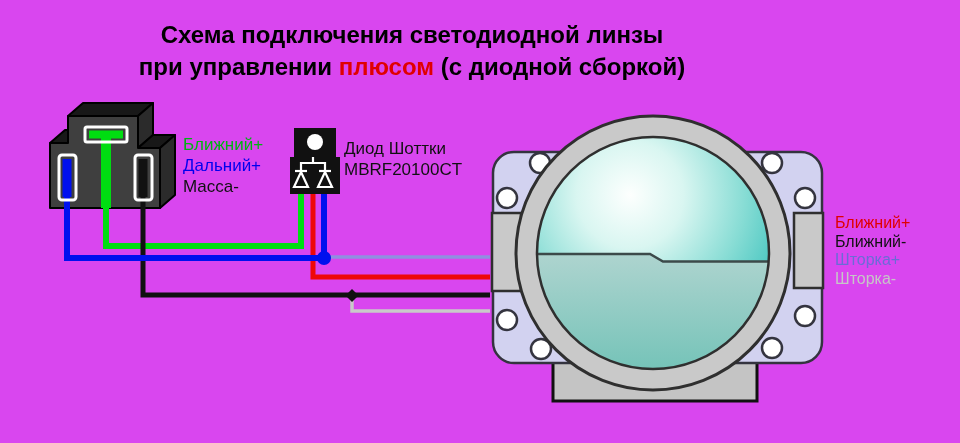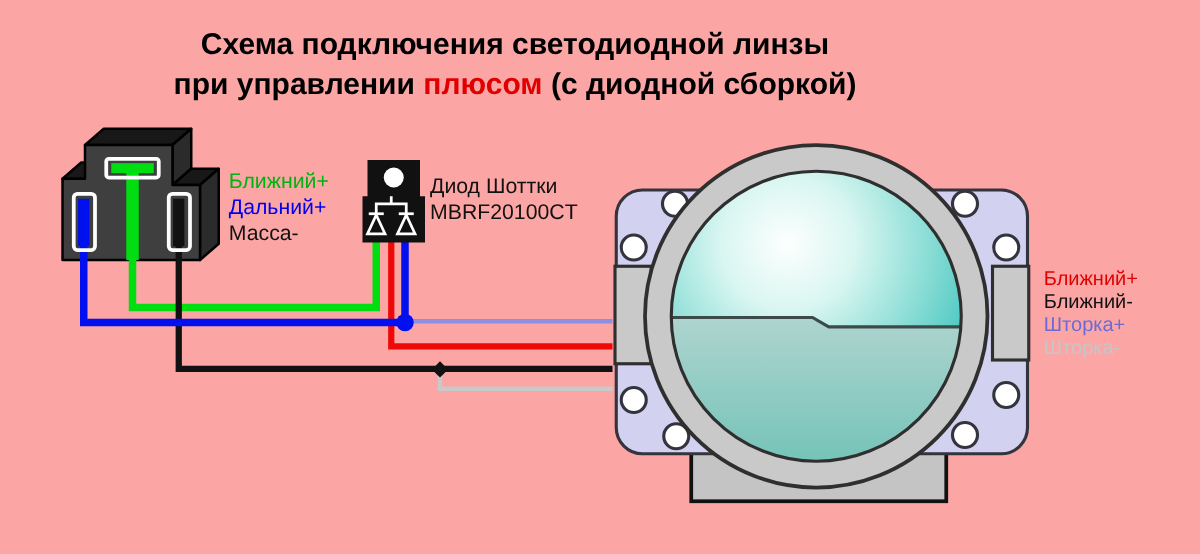--- a/index.html
+++ b/index.html
@@ -1,16 +1,16 @@
 <!DOCTYPE html>
 <html><head>
 <meta charset="utf-8">
 <style>
   html,body{margin:0;padding:0;background:#ffffff;}
-  .stage{position:relative;width:960px;height:443px;background:#fca5a5;overflow:hidden;
+  .stage{position:relative;width:960px;height:443px;background:#d946ef;overflow:hidden;
          font-family:"Liberation Sans",sans-serif;}
   svg{display:block;}
   text{font-family:"Liberation Sans",sans-serif;}
   .title-text{font-weight:bold;font-size:24px;}
   .side-label{font-size:17px;}
   .lens-label{font-size:16px;}
   .diode-label{font-size:17px;}
 </style>
 </head>
 <body>

